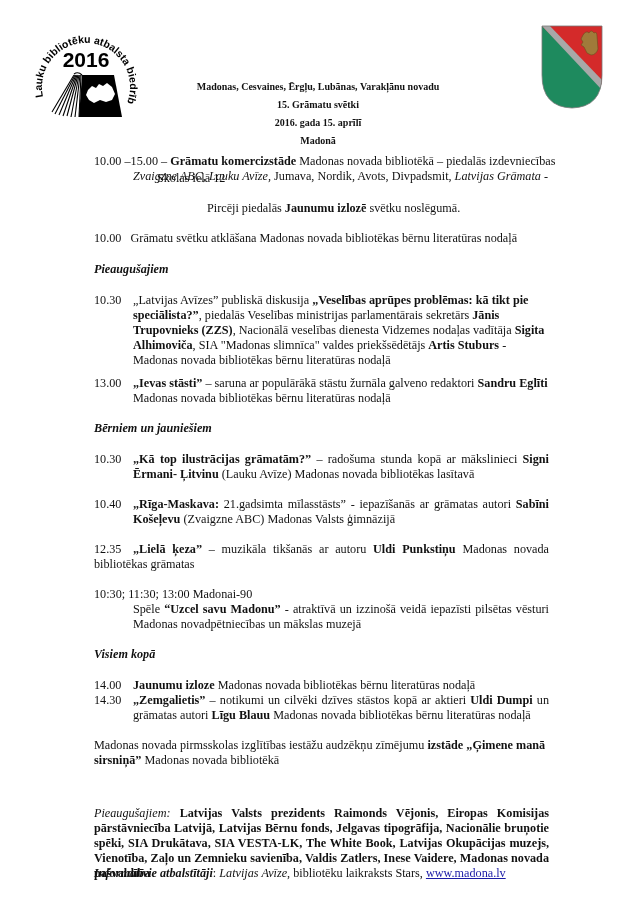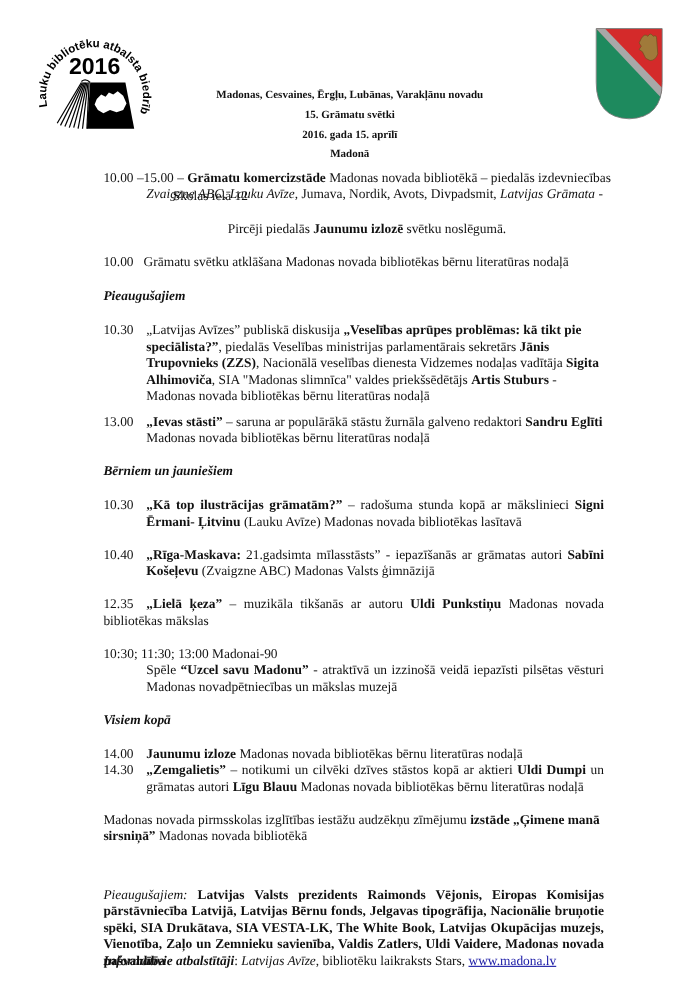--- a/index.html
+++ b/index.html
@@ -111,37 +111,37 @@
 <div class="line t" style="top:452px;">10.30</div>
 <div class="line ind just" style="top:452px; width:416px;"><span class="b">„Kā top ilustrācijas grāmatām?”</span><span> – radošuma  stunda kopā ar mākslinieci </span><span class="b">Signi</span></div>
 <div class="line ind" style="top:467px;"><span class="b">Ērmani- Ļitvinu</span><span> (Lauku Avīze)   Madonas novada bibliotēkas lasītavā</span></div>
 
 <div class="line t" style="top:497px;text-align:right;">10.40</div>
 <div class="line ind just" style="top:497px; width:416px;"><span class="b">„Rīga-Maskava:</span><span> 21.gadsimta mīlasstāsts” - iepazīšanās ar grāmatas autori </span><span class="b">Sabīni</span></div>
 <div class="line ind" style="top:512px;"><span class="b">Košeļevu</span><span> (Zvaigzne ABC) Madonas Valsts ģimnāzijā</span></div>
 
 <div class="line t" style="top:542px;">12.35</div>
 <div class="line ind just" style="top:542px; width:416px;"><span class="b">„Lielā ķeza”</span><span> – muzikāla tikšanās ar autoru </span><span class="b">Uldi Punkstiņu</span><span> Madonas novada</span></div>
-<div class="line t" style="top:557px;">bibliotēkas mākslas</div>
+<div class="line t" style="top:557px;">bibliotēkas grāmatas</div>
 
 <div class="line t" style="top:587px;">10:30; 11:30; 13:00 Madonai-90</div>
 <div class="line ind just" style="top:602px; width:416px;"><span>Spēle </span><span class="b">“Uzcel savu Madonu”</span><span> - atraktīvā un izzinošā veidā iepazīsti pilsētas vēsturi</span></div>
 <div class="line ind" style="top:617px;">Madonas novadpētniecības un mākslas muzejā</div>
 
 <div class="line sec" style="top:647px;">Visiem kopā</div>
 
 <div class="line t" style="top:678px;">14.00</div>
 <div class="line ind" style="top:678px;"><span class="b">Jaunumu izloze</span><span>  Madonas novada bibliotēkas bērnu literatūras nodaļā</span></div>
 
 <div class="line t" style="top:693px;">14.30</div>
 <div class="line ind just" style="top:693px; width:416px;"><span class="b">„Zemgalietis”</span><span> – notikumi un cilvēki dzīves stāstos kopā ar aktieri </span><span class="b">Uldi Dumpi</span><span> un</span></div>
 <div class="line ind" style="top:708px;"><span>grāmatas autori  </span><span class="b">Līgu Blauu</span><span> Madonas novada bibliotēkas bērnu literatūras nodaļā</span></div>
 
 <div class="line t" style="top:738px;"><span>Madonas novada pirmsskolas izglītības iestāžu audzēkņu zīmējumu </span><span class="b">izstāde „Ģimene manā</span></div>
 <div class="line t" style="top:753px;"><span class="b">sirsniņā”</span><span> Madonas novada bibliotēkā</span></div>
 
 <div class="line t b just" style="top:782px; width:455px;"><span class="bi" style="font-weight:normal;">Pieaugušajiem:</span><span> Latvijas Valsts prezidents Raimonds Vējonis,   Eiropas Komisijas</span></div>
 <div class="line t b just" style="top:797px; width:455px;">pārstāvniecība Latvijā, Latvijas Bērnu fonds, Jelgavas tipogrāfija, Nacionālie bruņotie</div>
 <div class="line t b just" style="top:812px; width:455px;">spēki, SIA Drukātava, SIA VESTA-LK, The White Book, Latvijas Okupācijas muzejs,</div>
-<div class="line t b just" style="top:827px; width:455px;">Vienotība, Zaļo un Zemnieku savienība, Valdis Zatlers, Uldi Vaidere, Madonas novada</div>
+<div class="line t b just" style="top:827px; width:455px;">Vienotība, Zaļo un Zemnieku savienība, Valdis Zatlers, Inese Vaidere, Madonas novada</div>
 <div class="line t b" style="top:842px;">pašvaldība</div>
 
 <div class="line t" style="top:866px;"><span class="bi">Informatīvie atbalstītāji</span><span>: </span><span class="i">Latvijas Avīze</span><span>, bibliotēku laikraksts Stars, </span><a class="link">www.madona.lv</a></div>
 
 </body></html>

